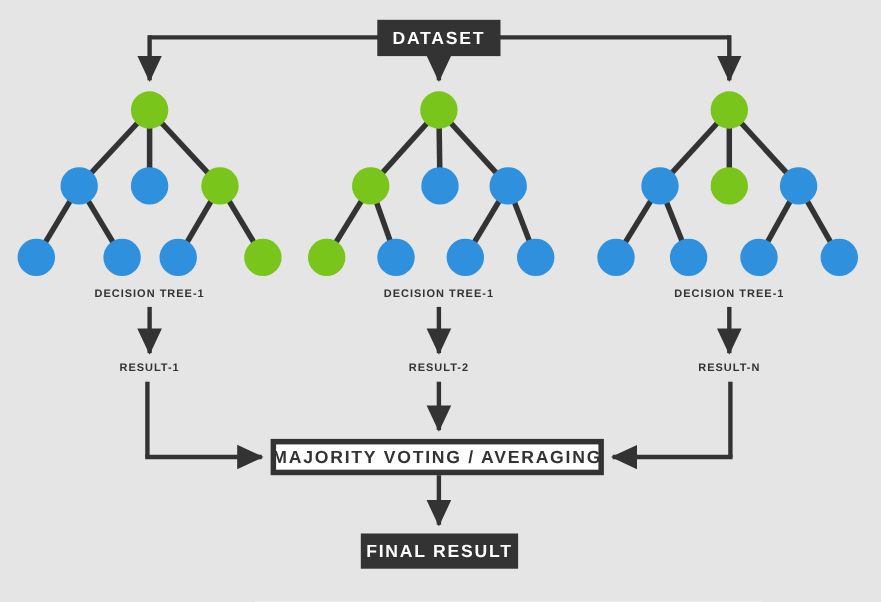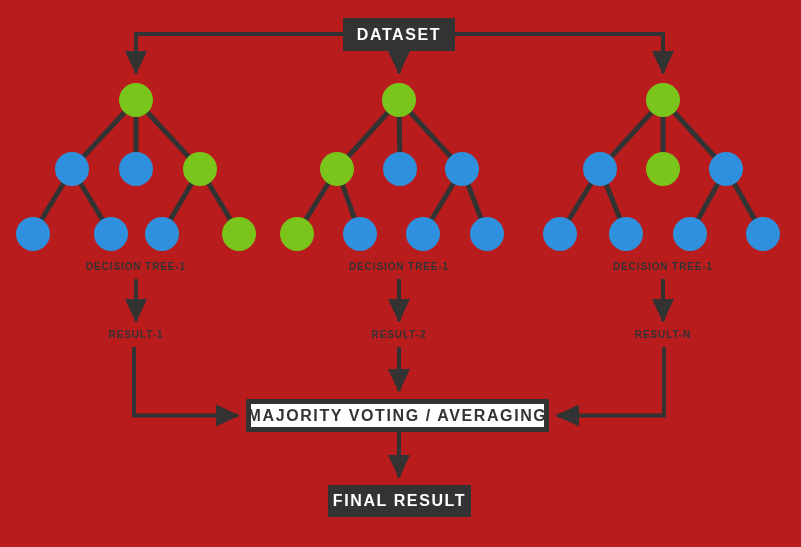--- a/index.html
+++ b/index.html
@@ -10,21 +10,21 @@
   body {
     width: 801px;
     height: 547px;
     font-family: "Liberation Sans", sans-serif;
     overflow: hidden;
   }
   #diagram-root {
     position: relative;
     width: 801px;
     height: 547px;
-    background: #b91c1c;
+    background: #e5e5e5;
   }
   svg.diagram {
     display: block;
     width: 801px;
     height: 547px;
   }
   .box-label {
     font-family: "Liberation Sans", sans-serif;
     font-weight: bold;
     letter-spacing: 1.6px;

